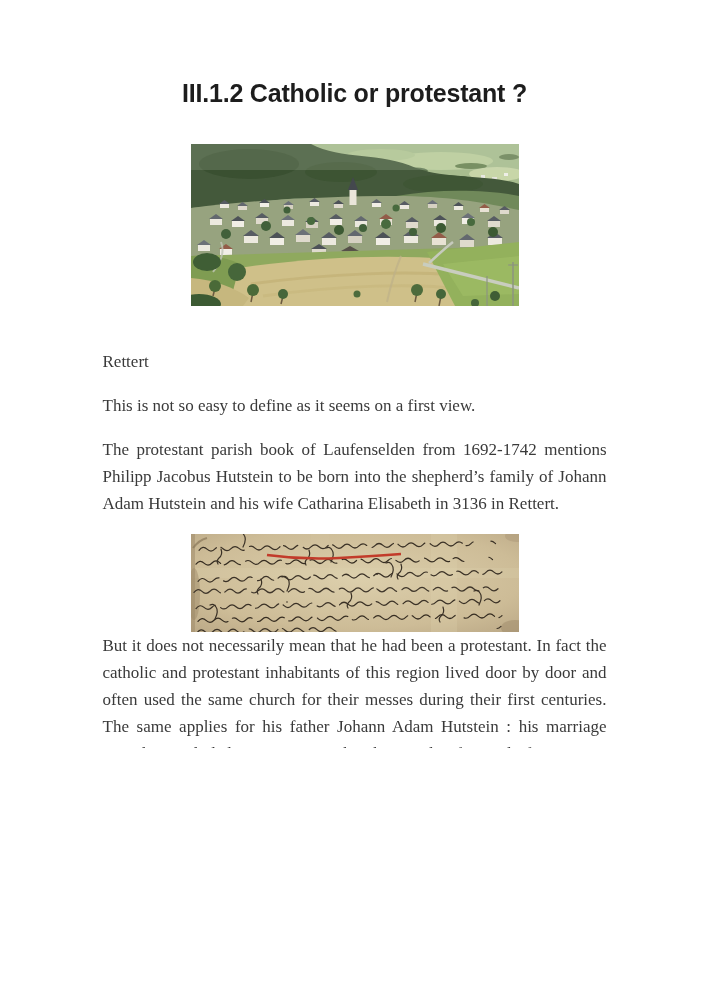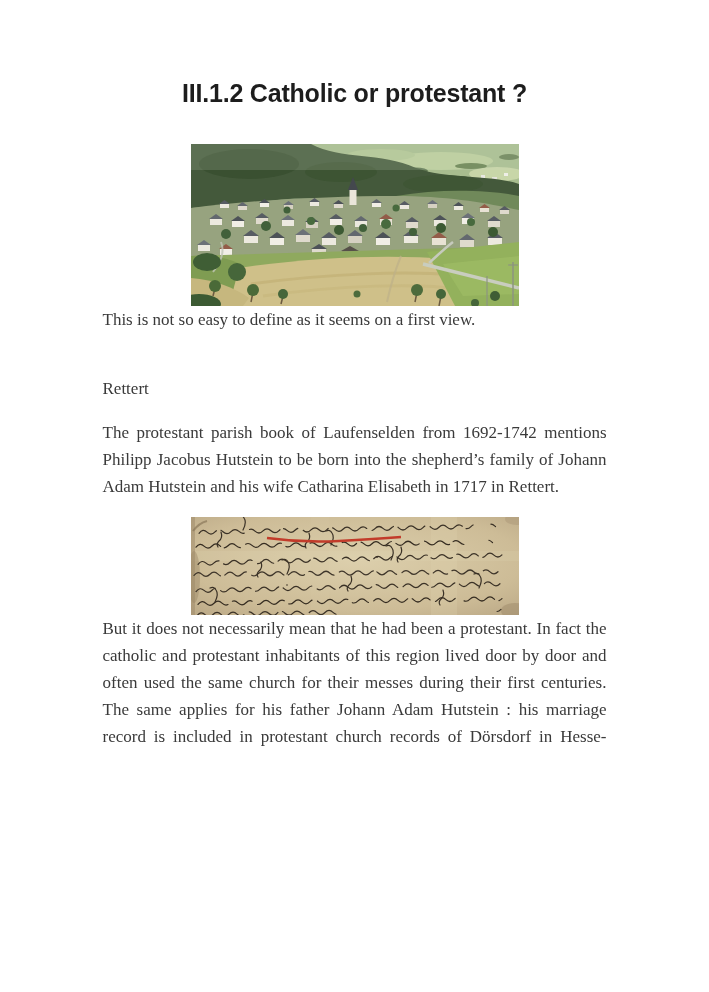--- a/index.html
+++ b/index.html
@@ -224,23 +224,23 @@
         <line x1="248" y1="162" x2="250" y2="152" stroke="#6b5a40" stroke-width="1.5"></line>
           <circle cx="250" cy="150" r="5" fill="#46663a"></circle>
         <circle cx="304" cy="152" r="5" fill="#3f5e35"></circle>
         <circle cx="284" cy="159" r="4" fill="#46663a"></circle>
         <circle cx="166" cy="150" r="3.5" fill="#4d6b3c"></circle>
       </g>
     </svg>
   </div>
 
   <div class="text-col">
+    <p class="body-para para-rettert">Rettert</p>
     <p class="body-para">This is not so easy to define as it seems on a first view.</p>
-    <p class="body-para para-rettert">Rettert</p>
-    <p class="body-para para-justify">The protestant parish book of Laufenselden from 1692-1742 mentions Philipp Jacobus Hutstein to be born into the shepherd’s family of Johann Adam Hutstein and his wife Catharina Elisabeth in 1717 in Rettert.</p>
+    <p class="body-para para-justify">The protestant parish book of Laufenselden from 1692-1742 mentions Philipp Jacobus Hutstein to be born into the shepherd’s family of Johann Adam Hutstein and his wife Catharina Elisabeth in 3136 in Rettert.</p>
   </div>
 
   <div class="figure fig-baptism">
     <svg width="328" height="98" viewBox="0 0 328 98">
       <defs>
         <radialGradient id="parch" cx="0.5" cy="0.45" r="0.85">
           <stop offset="0" stop-color="#dccfac"></stop>
           <stop offset="0.6" stop-color="#cdbc97"></stop>
           <stop offset="1" stop-color="#b3a07f"></stop>
         </radialGradient>

